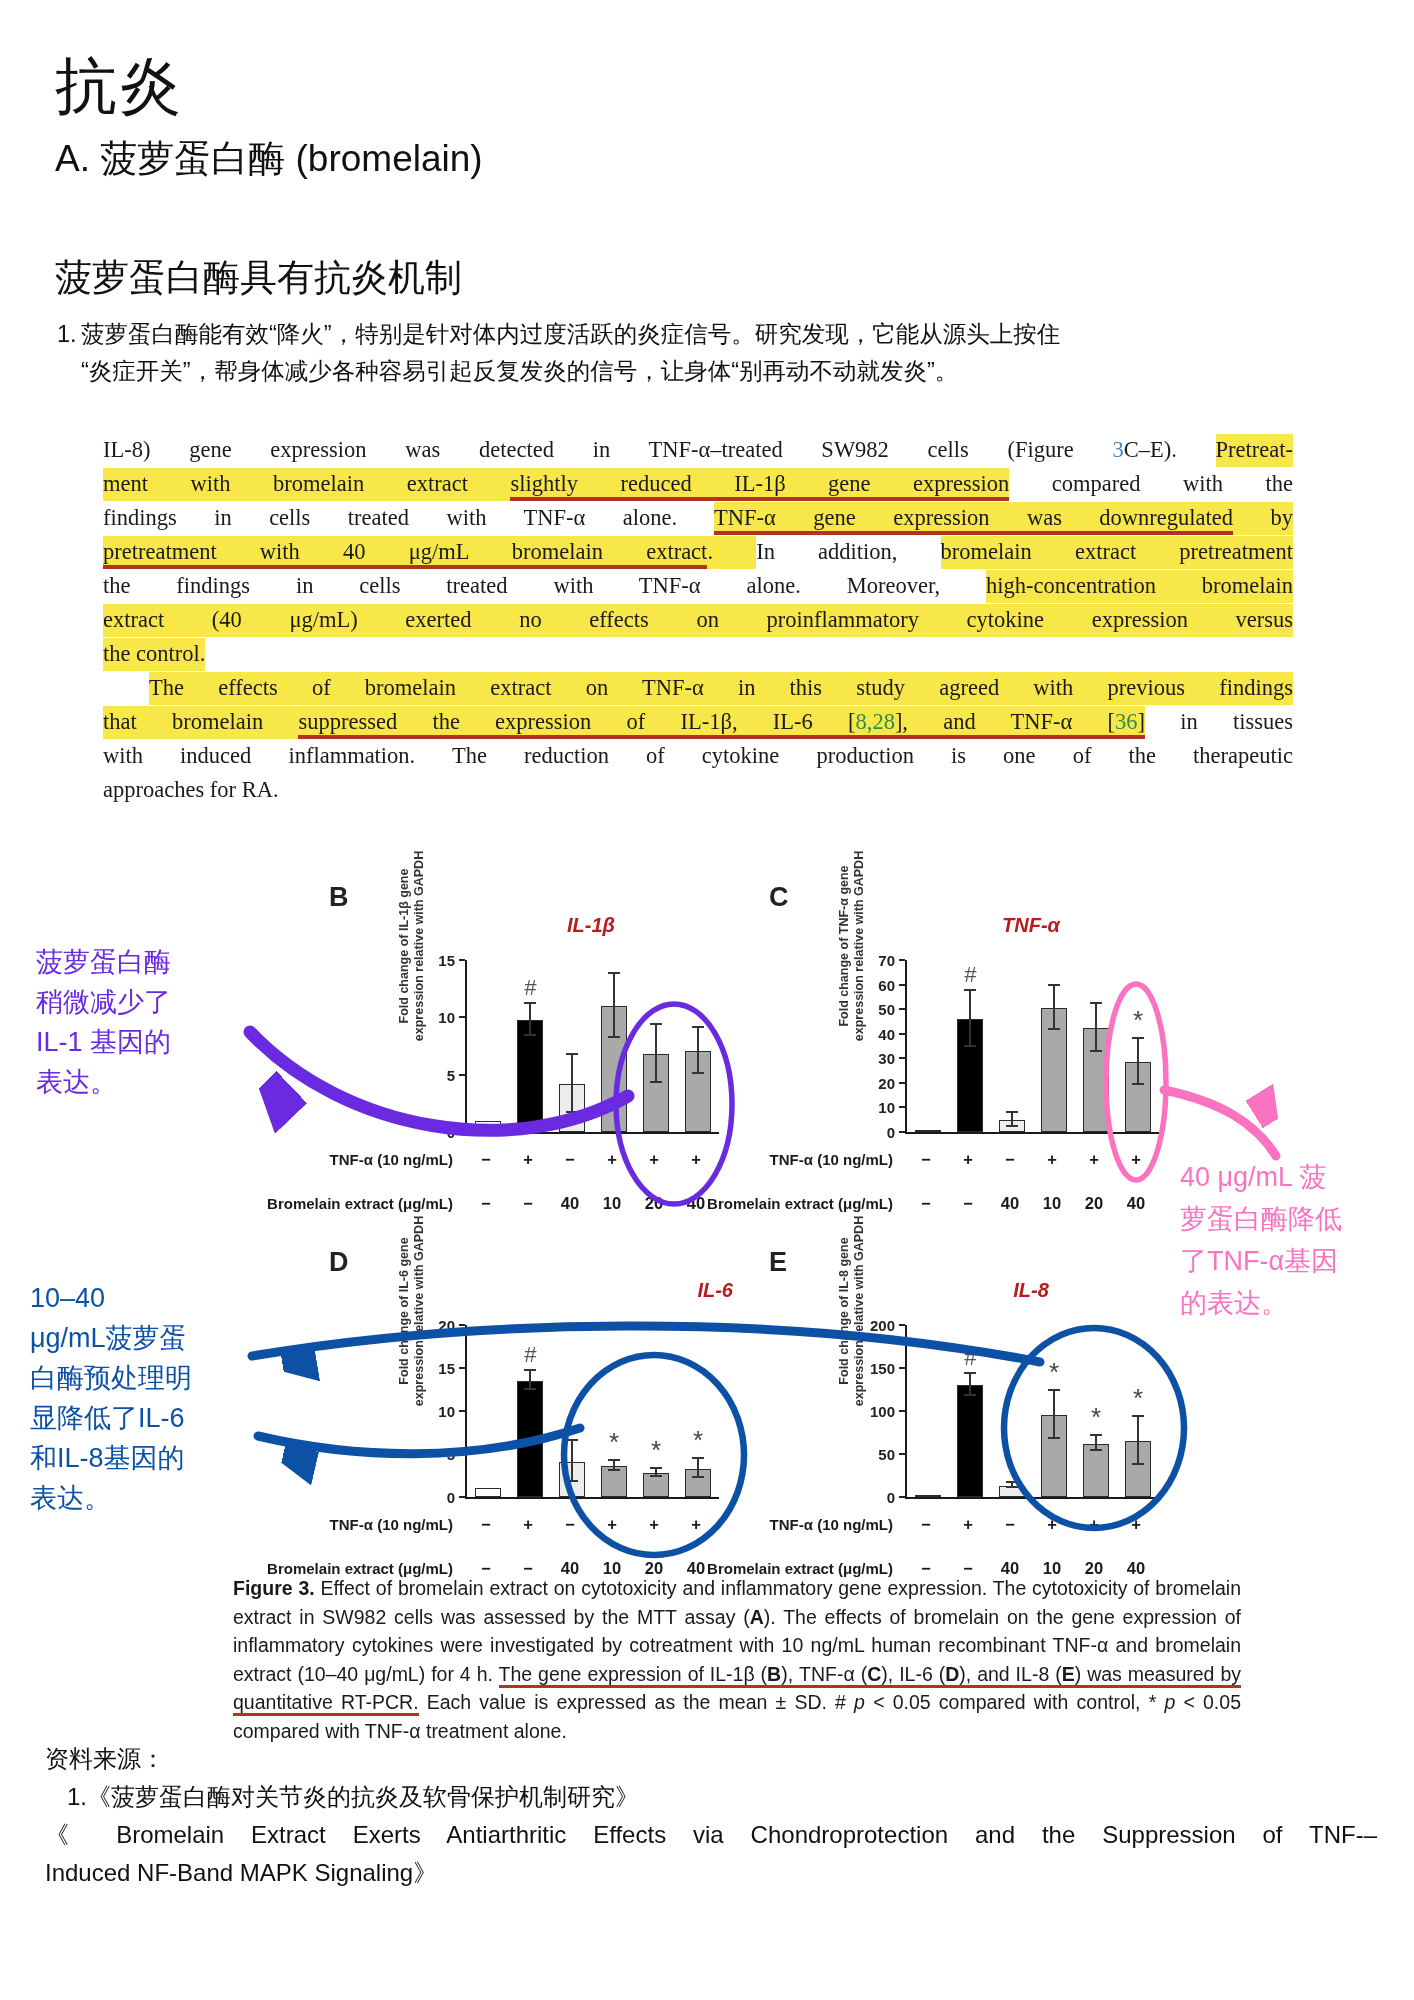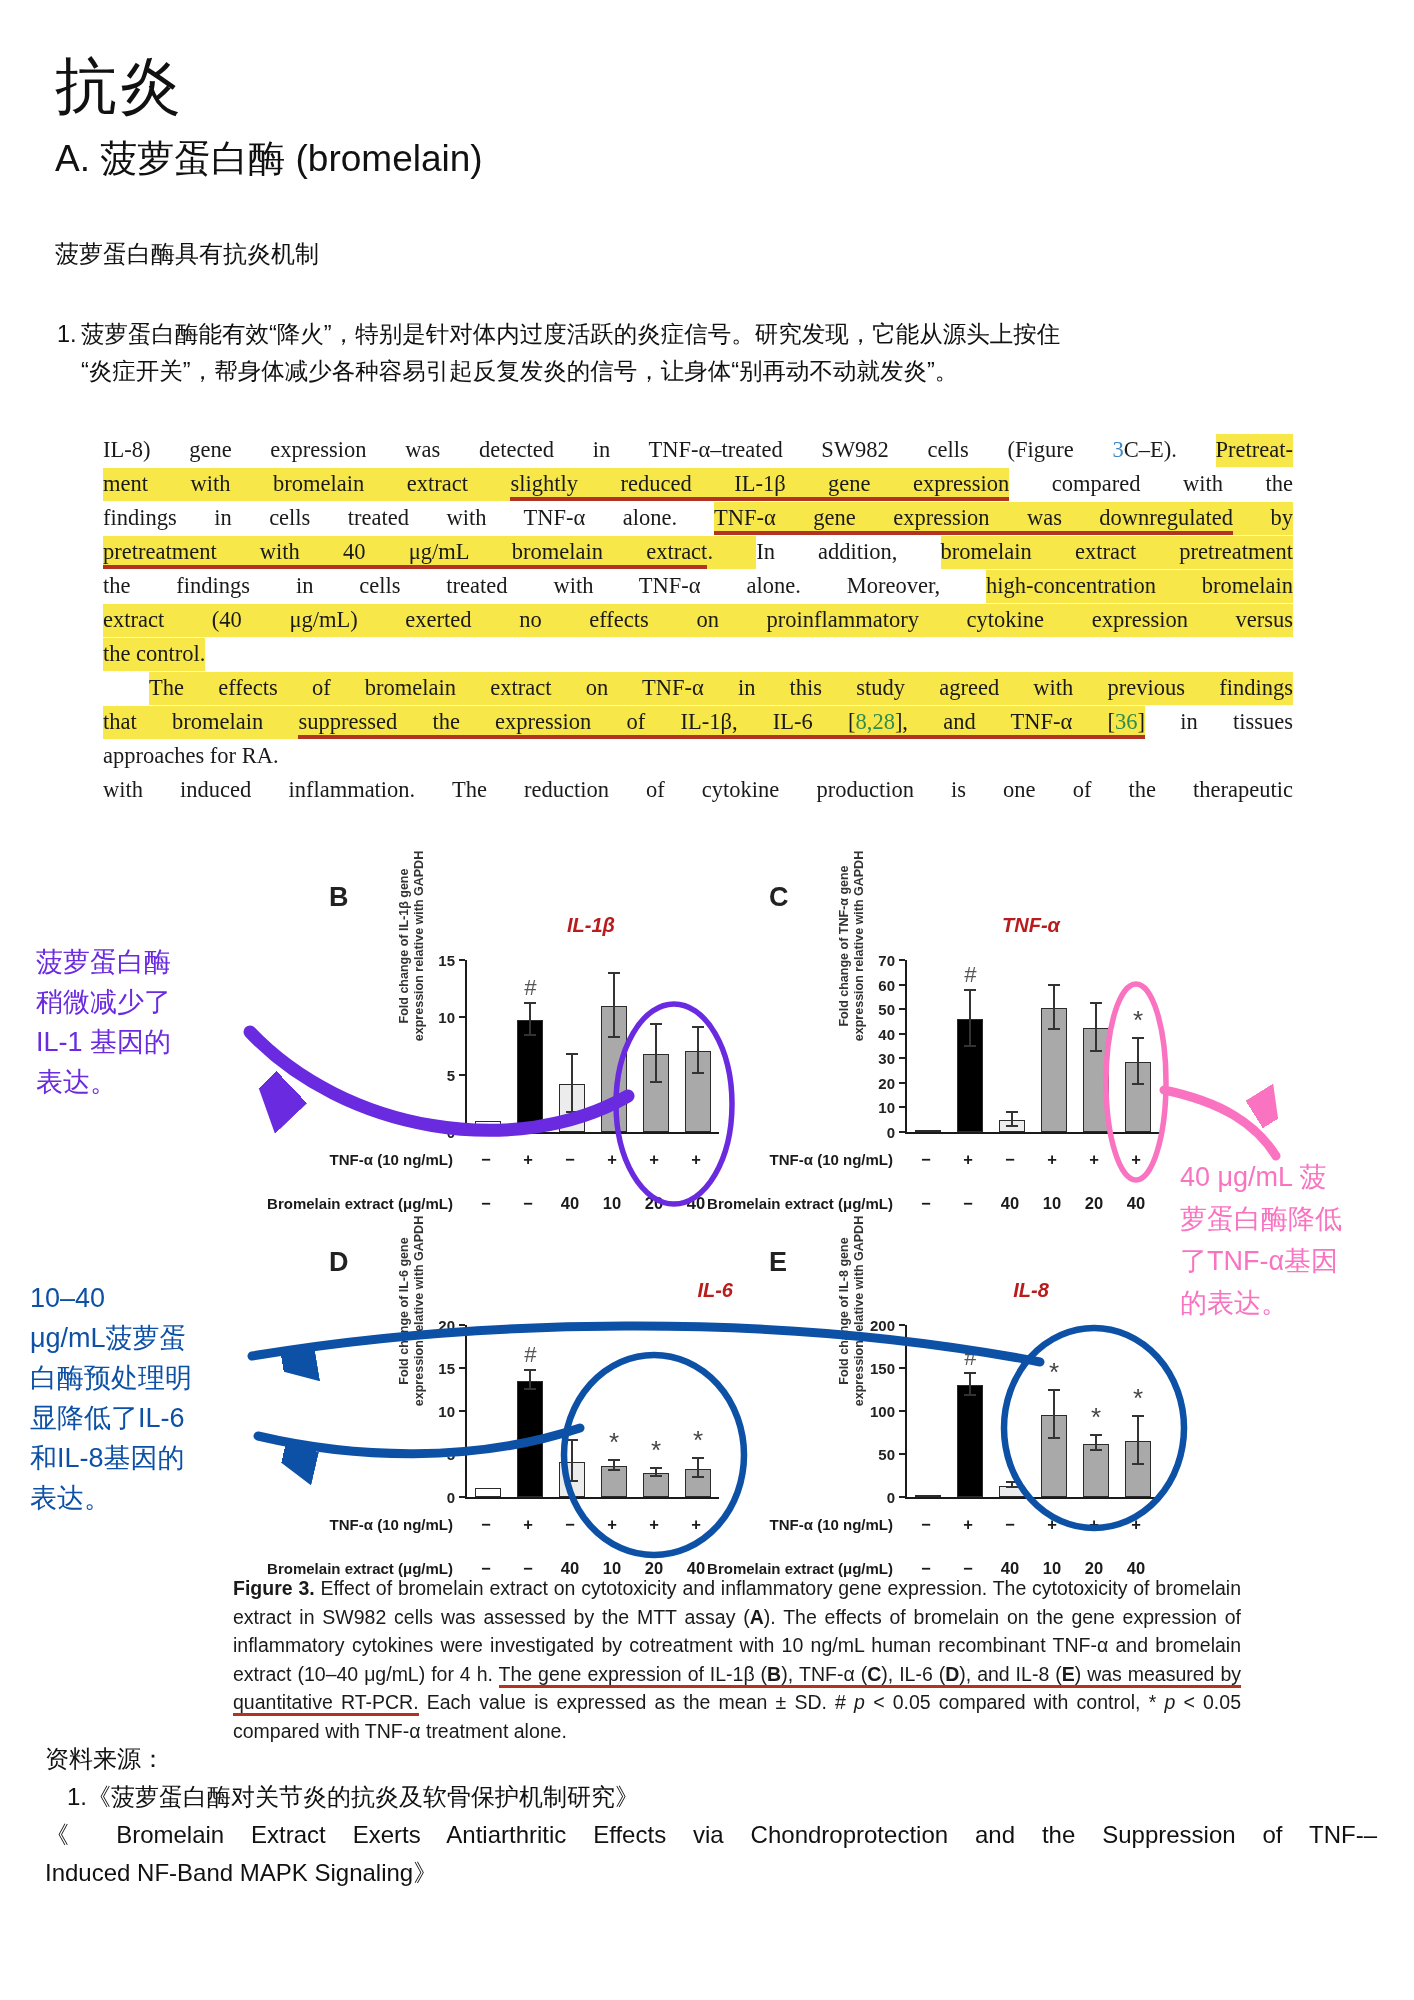--- a/index.html
+++ b/index.html
@@ -1,21 +1,21 @@
 <!DOCTYPE html>
 <html style="--highlight: #f8e748; --underline_red: #b23322; --ref_green: #2f8b4e; --figure_blue: #3f88c5; --annotation_purple: #6a2ae0; --annotation_pink: #f973c1; --annotation_blue: #0d51a6; --bar_black: #000000; --bar_gray: #a9a9a9; --bar_lightgray: #ececec; --bar_white: #ffffff;"><head>
 <meta charset="utf-8">
 <style>
   html,body{margin:0;padding:0;background:#ffffff;}
   body{width:1414px;height:2000px;position:relative;font-family:"Liberation Sans",sans-serif;color:#111;overflow:hidden;}
   .abs{position:absolute;}
   
   .h1{left:55px;top:44px;font-size:62px;font-weight:500;letter-spacing:2px;}
   .h2{left:55px;top:134px;font-size:37px;font-weight:400;}
-  .h3{left:55px;top:238px;font-size:24px;font-weight:400;}
+  .h3{left:55px;top:253px;font-size:37px;font-weight:400;}
   
   .intro{left:57px;top:316px;width:1270px;font-size:23.5px;line-height:37px;}
   .intro .num{position:absolute;left:0;top:0;}
   .intro .itext{padding-left:24px;}
   
   .excerpt{left:103px;top:433px;width:1190px;font-family:"Liberation Serif",serif;font-size:22.5px;color:#1a1a1a;}
   .ex-line{line-height:34px;height:34px;text-align:left;}
   .ex-line.j{text-align:justify;text-align-last:justify;}
   .ex-line.ind{padding-left:46px;}
   .hl{background:var(--highlight);padding:3px 0 5px;}
@@ -72,22 +72,22 @@
 <div class="abs excerpt">
     <div class="ex-line j"><span class="">IL-8) gene expression was detected in TNF-α–treated SW982 cells (Figure </span><span class="" style="color: rgb(63, 136, 197);">3</span><span class="">C–E). </span><span class="hl">Pretreat-</span></div>
     <div class="ex-line j"><span class="hl">ment with bromelain extract </span><span class="hl ru">slightly reduced IL-1β gene expression</span><span class=""> compared with the</span></div>
     <div class="ex-line j"><span class="">findings in cells treated with TNF-α alone. </span><span class="hl ru">TNF-α gene expression was downregulated</span><span class="hl"> by</span></div>
     <div class="ex-line j"><span class="hl ru">pretreatment with 40 μg/mL bromelain extract</span><span class="hl">. </span><span class="">In addition, </span><span class="hl">bromelain extract pretreatment</span></div>
     <div class="ex-line j"><span class="">the findings in cells treated with TNF-α alone. Moreover, </span><span class="hl">high-concentration bromelain</span></div>
     <div class="ex-line j"><span class="hl">extract (40 μg/mL) exerted no effects on proinflammatory cytokine expression versus</span></div>
     <div class="ex-line"><span class="hl">the control.</span></div>
     <div class="ex-line j ind"><span class="hl">The effects of bromelain extract on TNF-α in this study agreed with previous findings</span></div>
     <div class="ex-line j"><span class="hl">that bromelain </span><span class="hl ru">suppressed the expression of IL-1β, IL-6 [</span><span class="hl ru" style="color: rgb(47, 139, 78);">8,28</span><span class="hl ru">], and TNF-α [</span><span class="hl ru" style="color: rgb(47, 139, 78);">36</span><span class="hl ru">]</span><span class=""> in tissues</span></div>
+    <div class="ex-line j"><span class="">with induced inflammation. The reduction of cytokine production is one of the therapeutic</span></div>
     <div class="ex-line"><span class="">approaches for RA.</span></div>
-    <div class="ex-line j"><span class="">with induced inflammation. The reduction of cytokine production is one of the therapeutic</span></div>
   </div>
 
 <div class="chart-cell pos-b">
     <div class="panel-label">B</div>
     <div class="chart-title" style="left: 170px; width: 252px; top: 38px;">IL-1β</div>
     <div class="ylab" style="left: 2px; top: 55px; transform-origin: center center;">Fold change of IL-1β gene
 expression relative with GAPDH</div>
     <div class="yaxis" style="left: 130px; top: 84px; width: 40px; height: 172px;">
       <div class="ytick-label" style="bottom: -9px;">0</div>
       <div class="ytick-mark" style="bottom: -1px;"></div>

